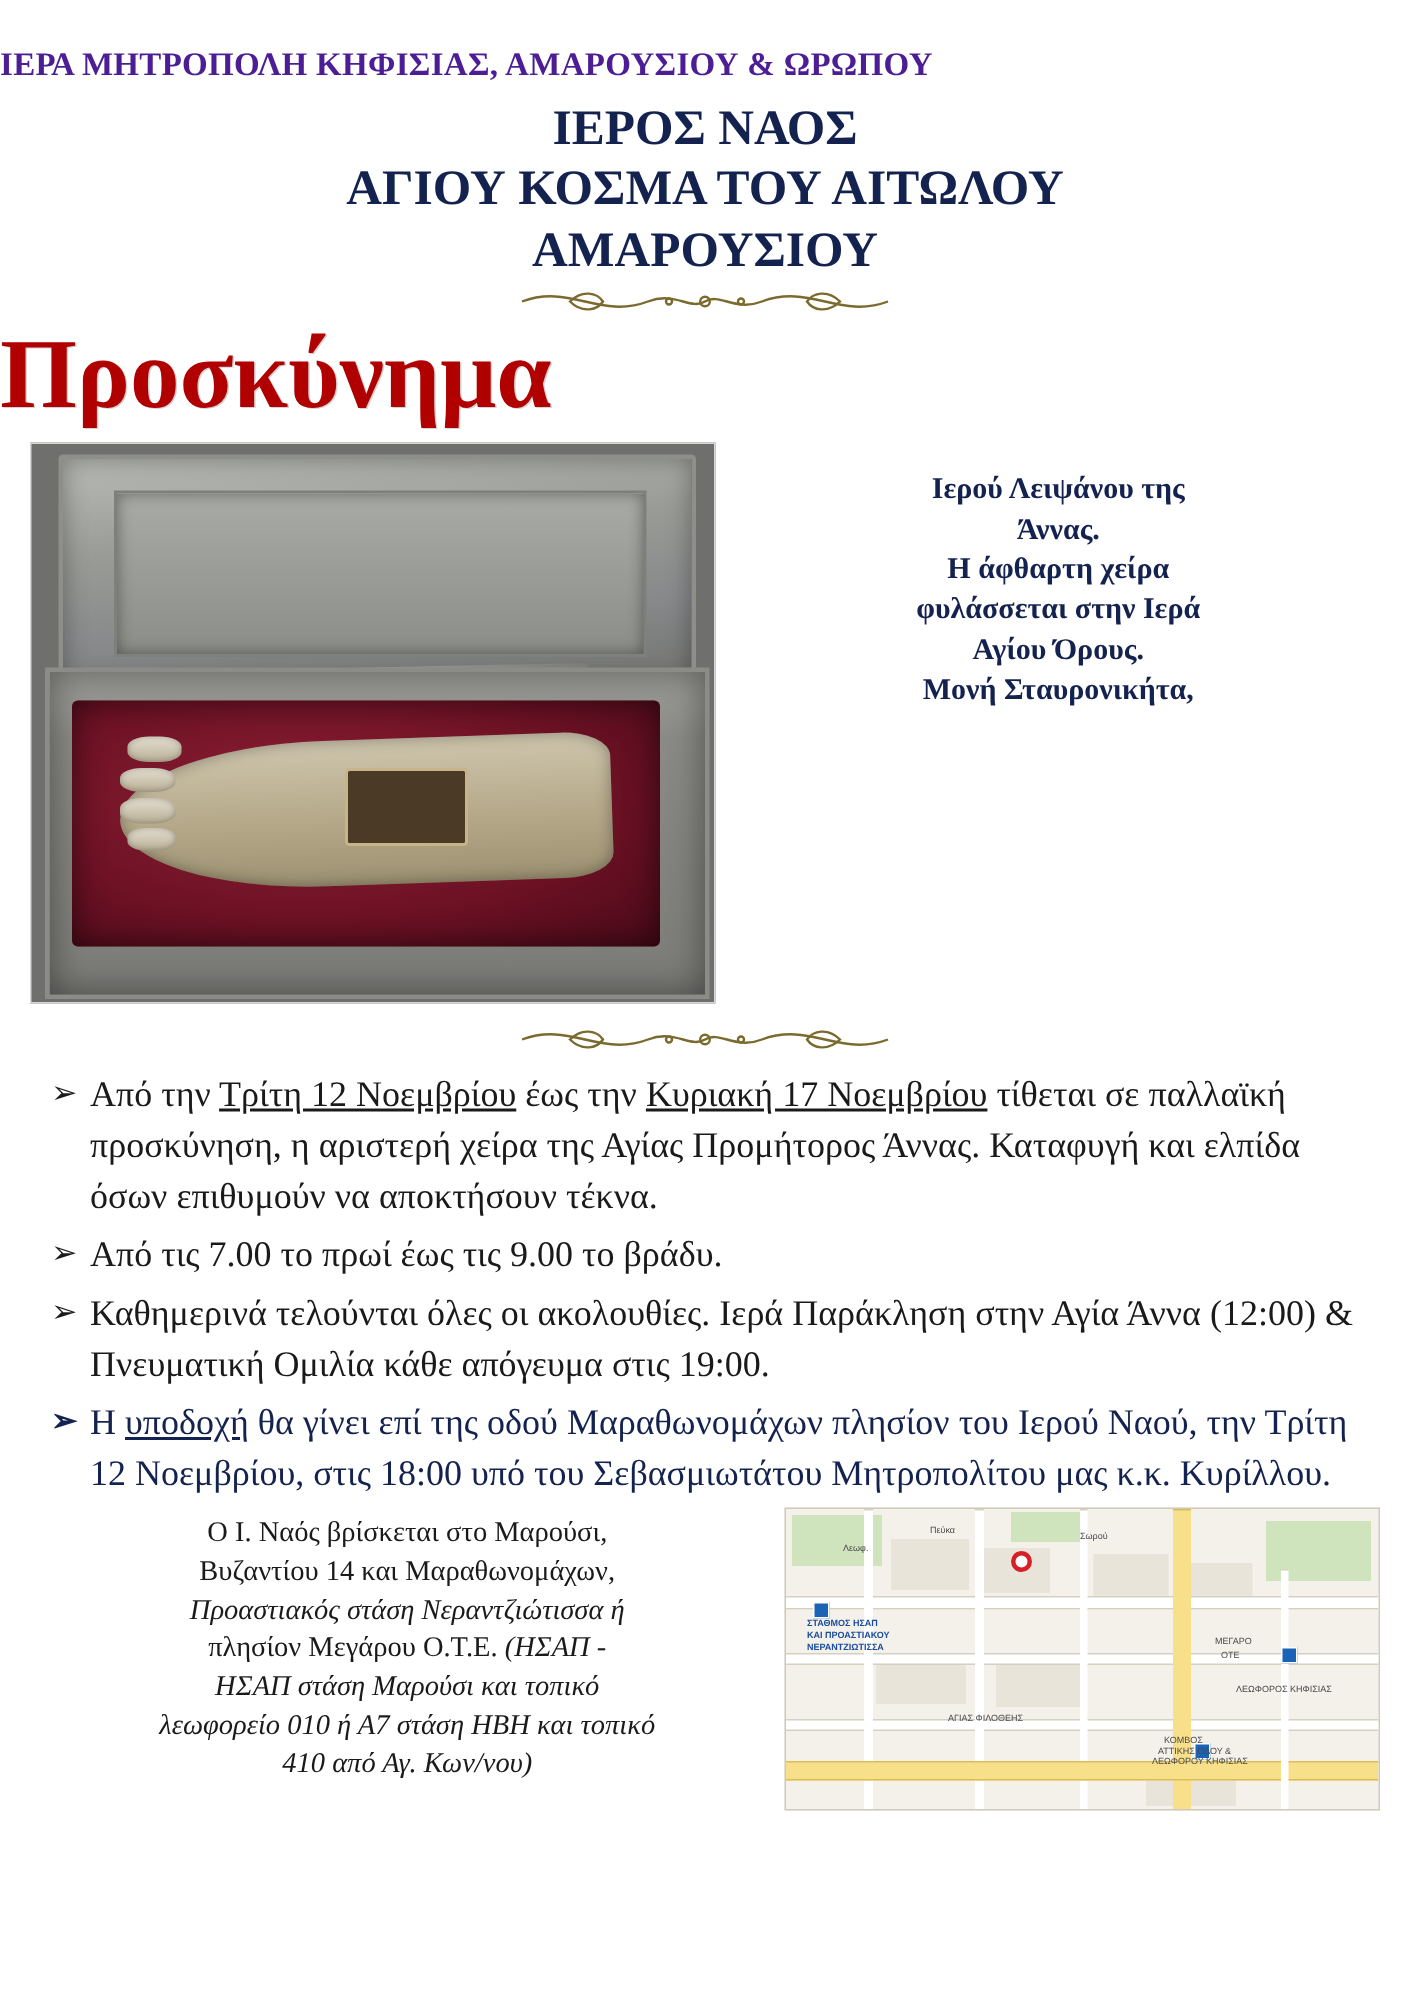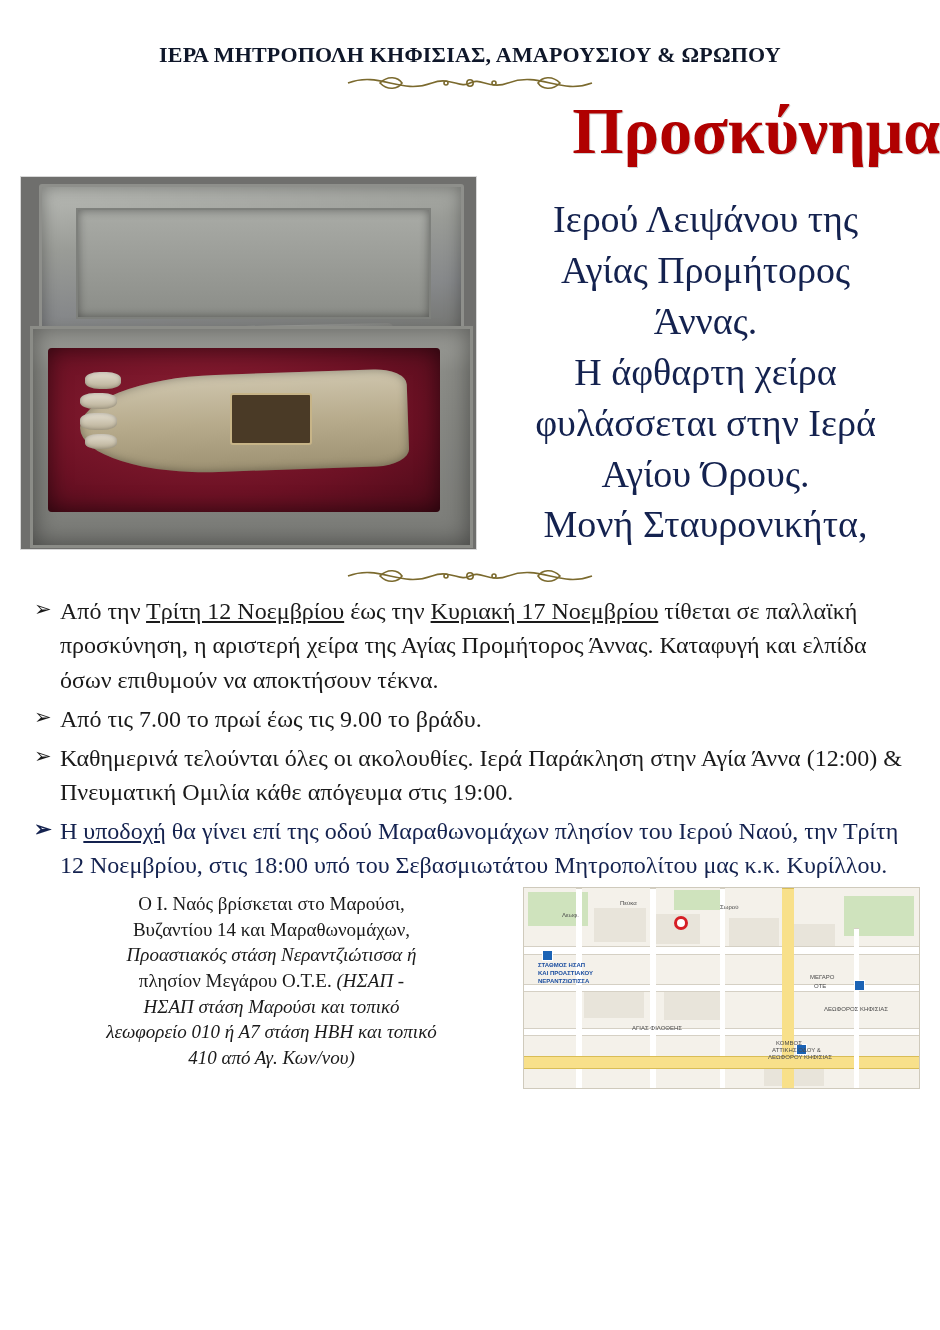--- a/index.html
+++ b/index.html
@@ -19,26 +19,25 @@
   .poster {
     position: relative;
     width: 940px;
     height: 1330px;
     box-sizing: border-box;
     padding: 0;
   }
 
   
   .metropolis-line {
-    text-align: center;
     font-weight: bold;
     font-size: 22px;
     letter-spacing: 0.2px;
-    color: #0f172a;
-    margin-top: 42px;
+    color: #4c1d95;
+    margin-top: 30px;
   }
   .temple-block {
     text-align: center;
     color: #14224f;
     font-weight: bold;
     line-height: 1.22;
     margin-top: 10px;
   }
   .temple-line1 { font-size: 33px; }
   .temple-line2 { font-size: 33px; }
@@ -69,21 +68,21 @@
     font-size: 24px;
     letter-spacing: 2px;
     height: 26px;
     line-height: 26px;
     user-select: none;
   }
   .ornament svg { display: inline-block; vertical-align: middle; }
 
   
   .main-title {
-    text-align: right;
+    text-align: left;
     font-size: 66px;
     font-weight: bold;
     color: #b00000;
     line-height: 1;
     margin-top: 4px;
     text-shadow: 1px 1px 0 rgba(0,0,0,0.18);
   }
 
   
   .middle {
@@ -181,22 +180,22 @@
     border-radius: 40%;
     box-shadow: inset 0 0 4px rgba(0,0,0,0.3);
   }
 
   .relic-text {
     flex: 1 1 auto;
     padding-left: 14px;
     padding-right: 4px;
     text-align: center;
     color: #14224f;
-    font-weight: normal;
-    font-size: 38px;
+    font-weight: bold;
+    font-size: 20px;
     line-height: 1.34;
     padding-top: 18px;
   }
   .relic-text div { white-space: nowrap; }
 
   
   .bullets {
     margin-top: 8px;
     padding: 0 28px 0 34px;
     box-sizing: border-box;
@@ -306,20 +305,25 @@
     border: 1px solid #ffffff;
   }
 </style>
 </head>
 <body>
 
 <div class="poster">
 
   <div class="metropolis-line">ΙΕΡΑ ΜΗΤΡΟΠΟΛΗ ΚΗΦΙΣΙΑΣ, ΑΜΑΡΟΥΣΙΟΥ &amp; ΩΡΩΠΟΥ</div>
 
+  <div class="temple-block">
+    <div class="temple-line1">ΙΕΡΟΣ ΝΑΟΣ</div>
+    <div class="temple-line2">ΑΓΙΟΥ ΚΟΣΜΑ ΤΟΥ ΑΙΤΩΛΟΥ</div>
+    <div class="temple-line3">ΑΜΑΡΟΥΣΙΟΥ</div>
+  </div>
 
 
   <div class="ornament">
     <svg width="260" height="24" viewBox="0 0 260 24" aria-hidden="true">
       <g fill="none" stroke="#7b6a2e" stroke-width="1.6">
         <path d="M8 12 C 40 0, 60 24, 92 12 C 110 5, 120 18, 130 12 C 140 6, 150 19, 168 12 C 200 0, 220 24, 252 12"></path>
         <path d="M40 12 C 48 4, 58 6, 62 12 C 58 18, 48 20, 40 12 Z"></path>
         <path d="M220 12 C 212 4, 202 6, 198 12 C 202 18, 212 20, 220 12 Z"></path>
         <circle cx="130" cy="12" r="3.2"></circle>
         <circle cx="106" cy="12" r="2"></circle>
@@ -341,21 +345,20 @@
       <div class="hand"></div>
       <div class="hand-window"></div>
       <div class="finger" style="left:14%;top:52.5%;width:8%;height:4.5%;"></div>
       <div class="finger" style="left:13%;top:58%;width:8%;height:4.5%;"></div>
       <div class="finger" style="left:13%;top:63.5%;width:8%;height:4.5%;"></div>
       <div class="finger" style="left:14%;top:69%;width:7%;height:4%;"></div>
     </div>
 
     <div class="relic-text">
       <div>Ιερού Λειψάνου της</div>
-      <div>Αγίας Προμήτορος</div>
       <div>Άννας.</div>
       <div>Η άφθαρτη χείρα</div>
       <div>φυλάσσεται στην Ιερά</div>
       <div>Αγίου Όρους.</div>
       <div>Μονή Σταυρονικήτα,</div>
     </div>
   </div>
 
   <div class="ornament" style="margin-top:10px;">
     <svg width="260" height="24" viewBox="0 0 260 24" aria-hidden="true">

